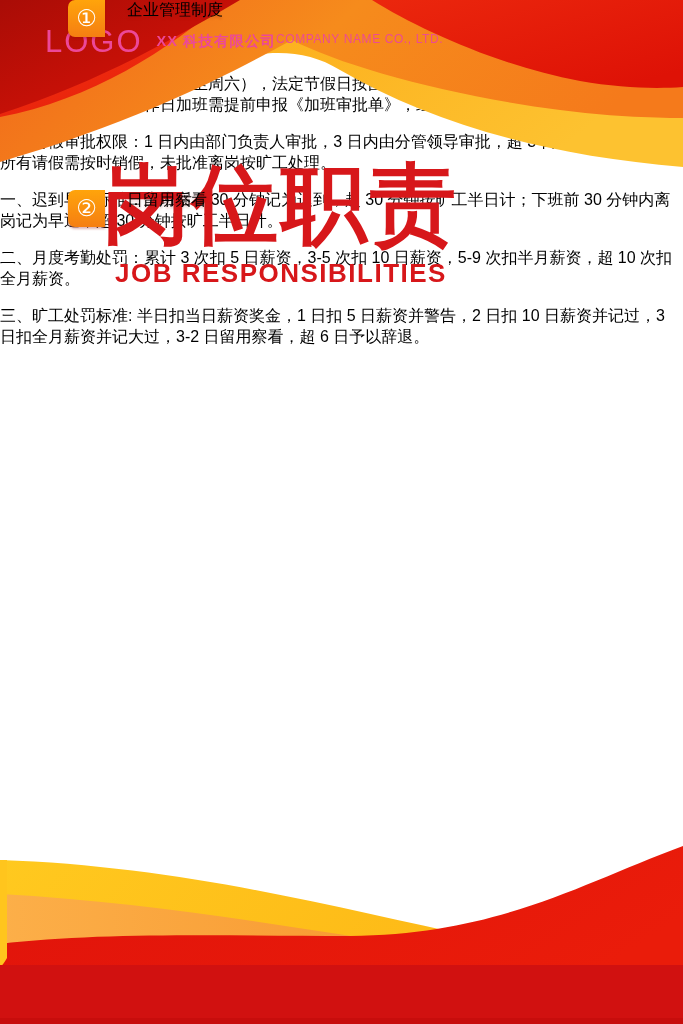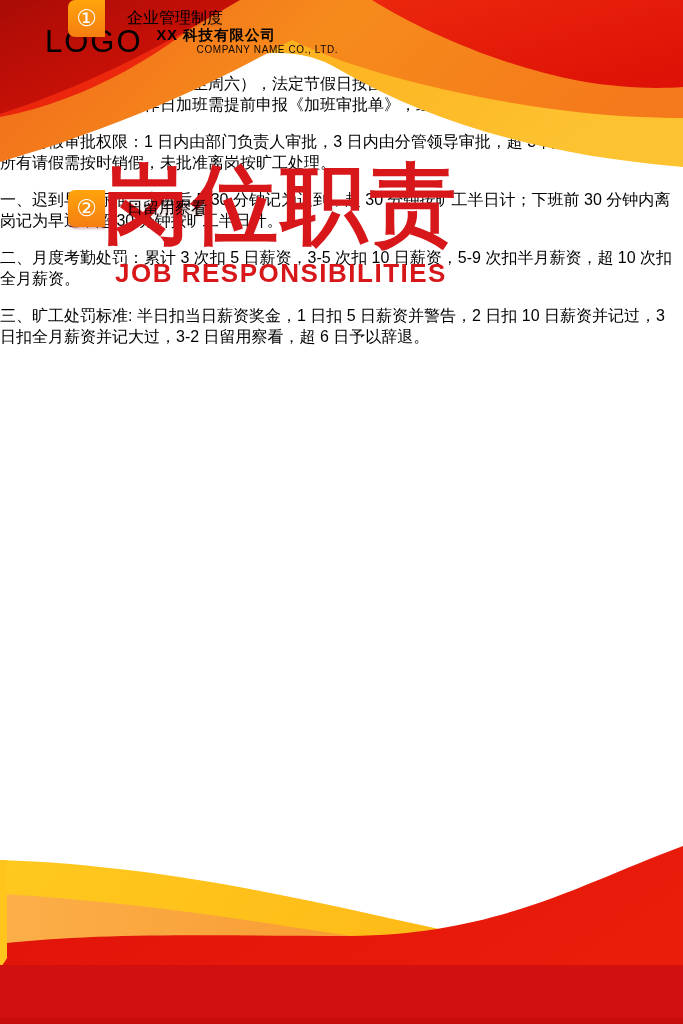--- a/index.html
+++ b/index.html
@@ -5,44 +5,44 @@
   html,body{margin:0;padding:0;background:#e9e9e9;}
   .poster{
     position:relative;width:683px;height:1024px;background:#ffffff;overflow:hidden;
     font-family:"Liberation Sans","DejaVu Sans",sans-serif;margin:0 auto;
   }
   svg.deco{position:absolute;left:0;display:block;}
   .deco-top{top:0;}
   .deco-bottom{top:844px;}
 
   
-  .brand{position:absolute;top:26px;left:45px;display:flex;align-items:center;gap:14px;color:#000000;}
+  .brand{position:absolute;top:26px;left:45px;display:flex;align-items:center;gap:14px;color:#ec4899;text-align:center;}
   .brand-logo{font-size:31px;font-weight:400;letter-spacing:2px;line-height:1;}
-  .brand-names{display:flex;flex-direction:column;line-height:1.15;}
+  .brand-names{display:flex;flex-direction:row;line-height:1.15;}
   .brand-cn{font-size:14.5px;font-weight:700;letter-spacing:1px;}
-  .brand-en{font-size:10px;letter-spacing:0.6px;opacity:.95;margin-left:40px;}
+  .brand-en{font-size:12px;letter-spacing:0.6px;opacity:.95;}
 
   
   .title-block{position:absolute;top:156px;left:0;width:562px;text-align:center;color:#d7171a;}
   .title-main{
     font-family:"DejaVu Serif","Liberation Serif",serif;
     font-size:86px;font-weight:700;letter-spacing:3px;line-height:1.12;margin:0;
   }
   .title-sub{font-size:26px;font-weight:700;letter-spacing:1.5px;margin-top:6px;}
 
   
   .badge{position:absolute;left:68px;display:flex;height:37px;
     filter:drop-shadow(0 2px 1px rgba(150,10,5,.30));}
   .badge-num{
     width:37px;height:37px;border-radius:7px 0 0 7px;
     background:linear-gradient(180deg,#ffa40b 0%,#f57e12 100%);
     color:#fff;font-size:23px;display:flex;align-items:center;justify-content:center;
   }
   .badge-label{
-    height:37px;border-radius:0 7px 7px 0;padding:8px 26px 0 22px;
+    height:37px;border-radius:0 7px 7px 0;padding:0 26px 0 22px;
     background:linear-gradient(180deg,#f javascript0 0;
     background:linear-gradient(180deg,#f5240e 0%,#dd0e07 100%);
     color:#fff;font-size:21.5px;font-weight:700;letter-spacing:2px;
     display:flex;align-items:center;
   }
   .badge-1{top:334px;}
   .badge-2{top:604px;}
 
   
   .body-text{position:absolute;left:56px;width:573px;color:#3b3b3b;

